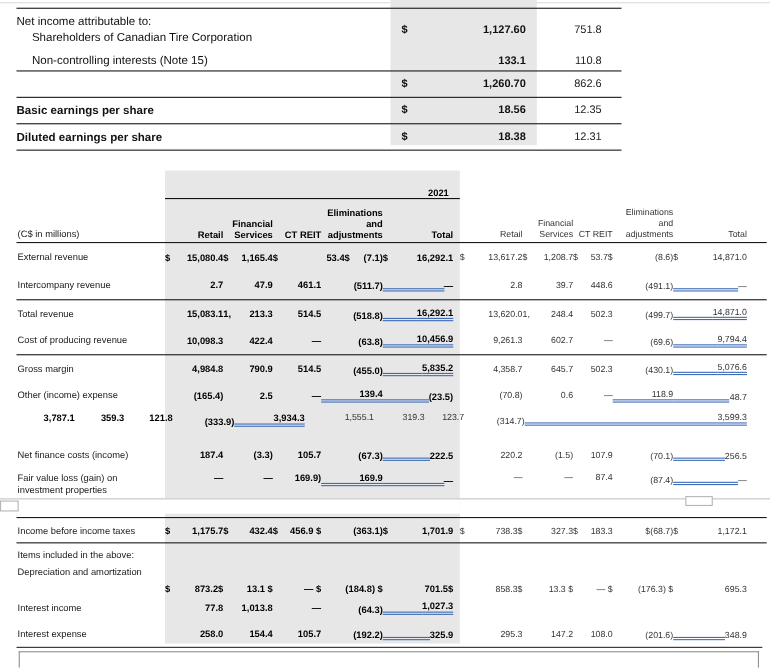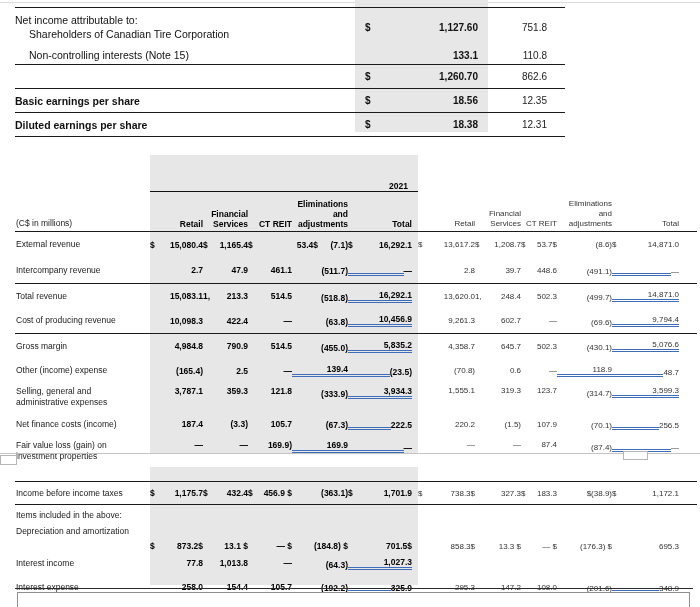--- a/index.html
+++ b/index.html
@@ -19,21 +19,21 @@
   .trow.bold .tlbl{font-weight:bold;}
   .trow .tband{width:133px;display:flex;justify-content:flex-end;padding:0 10px;box-sizing:border-box;
                font-weight:bold;font-size:10px;white-space:pre;}
   .trow .tband.split{justify-content:space-between;}
   .trow .t2020{width:77px;text-align:right;padding-right:18px;box-sizing:border-box;font-size:10px;color:#222;white-space:pre;}
   .trow.line-above{border-top:1.2px solid #1a1a1a;}
   .trow.line-below{border-bottom:1.2px solid #1a1a1a;}
   .h38{height:38px;} .h18{height:18px;} .h23{height:23px;}
 
   
-  .seg-table{position:absolute;left:15px;top:168px;width:682px;z-index:1;font-size:8.5px;}
+  .seg-table{position:absolute;left:15px;top:157px;width:682px;z-index:1;font-size:8.5px;}
   .srow{display:flex;align-items:center;height:25px;box-sizing:border-box;}
   .srow.top-align{align-items:flex-start;padding-top:3px;}
   .lbl{width:135px;padding-left:1px;box-sizing:border-box;font-size:8.5px;line-height:11px;color:#1a1a1a;}
   .g21{width:268px;display:flex;align-items:inherit;box-sizing:border-box;font-weight:bold;font-size:8.5px;color:#000;}
   .g20{flex:1;display:flex;align-items:inherit;box-sizing:border-box;padding-right:12px;font-size:8px;color:#333;font-weight:normal;}
   .c{display:flex;justify-content:flex-end;white-space:pre;box-sizing:border-box;}
   .c.split{justify-content:space-between;}
   .c21r{width:53px;} .c21f{width:45px;} .c21c{width:44px;}
   .c20r{width:57px;} .c20f{width:46px;} .c20c{width:36px;}
   .et{flex:1;display:flex;align-items:flex-end;padding-right:6px;box-sizing:border-box;}
@@ -293,24 +293,20 @@
             <span class="c c20f">0.6</span>
             <span class="c c20c">—</span>
             <div class="et">
               <span class="e ul">118.9</span>
               <span class="sp ul"></span>
               <span class="t">48.7</span>
             </div>
           </div>
         </div>
         <div class="srow r-sga top-align">
-          <div class="lbl">
-            <div>Selling, general and</div>
-            <div>administrative expenses</div>
-          </div>
           <div class="g21">
             <span class="c c21r">3,787.1</span>
             <span class="c c21f">359.3</span>
             <span class="c c21c">121.8</span>
             <div class="et">
               <span class="e">(333.9)</span>
               <span class="sp ul"></span>
               <span class="t ul">3,934.3</span>
             </div>
           </div>
@@ -384,21 +380,21 @@
             <div class="et">
               <span class="e">(363.1)</span>
               <span class="t grow split"><span style="white-space: pre;">$</span><span style="white-space: pre;">1,701.9</span></span>
             </div>
           </div>
           <div class="g20">
             <span class="c c20r split"><span style="white-space: pre;">$</span><span style="white-space: pre;">738.3$</span></span>
             <span class="c c20f">327.3</span>
             <span class="c c20c split"><span style="white-space: pre;">$</span><span style="white-space: pre;">183.3</span></span>
             <div class="et">
-              <span class="e split"><span style="white-space: pre;">$</span><span style="white-space: pre;">(38.9)</span></span>
+              <span class="e split"><span style="white-space: pre;">$</span><span style="white-space: pre;">(68.7)</span></span>
               <span class="t grow split"><span style="white-space: pre;">$</span><span style="white-space: pre;">1,172.1</span></span>
             </div>
           </div>
         </div>
         <div class="srow r-items">
           <div class="lbl">Items included in the above:</div>
         </div>
         <div class="srow r-dep">
           <div class="lbl">Depreciation and amortization</div>
           <div class="spacer"></div>

